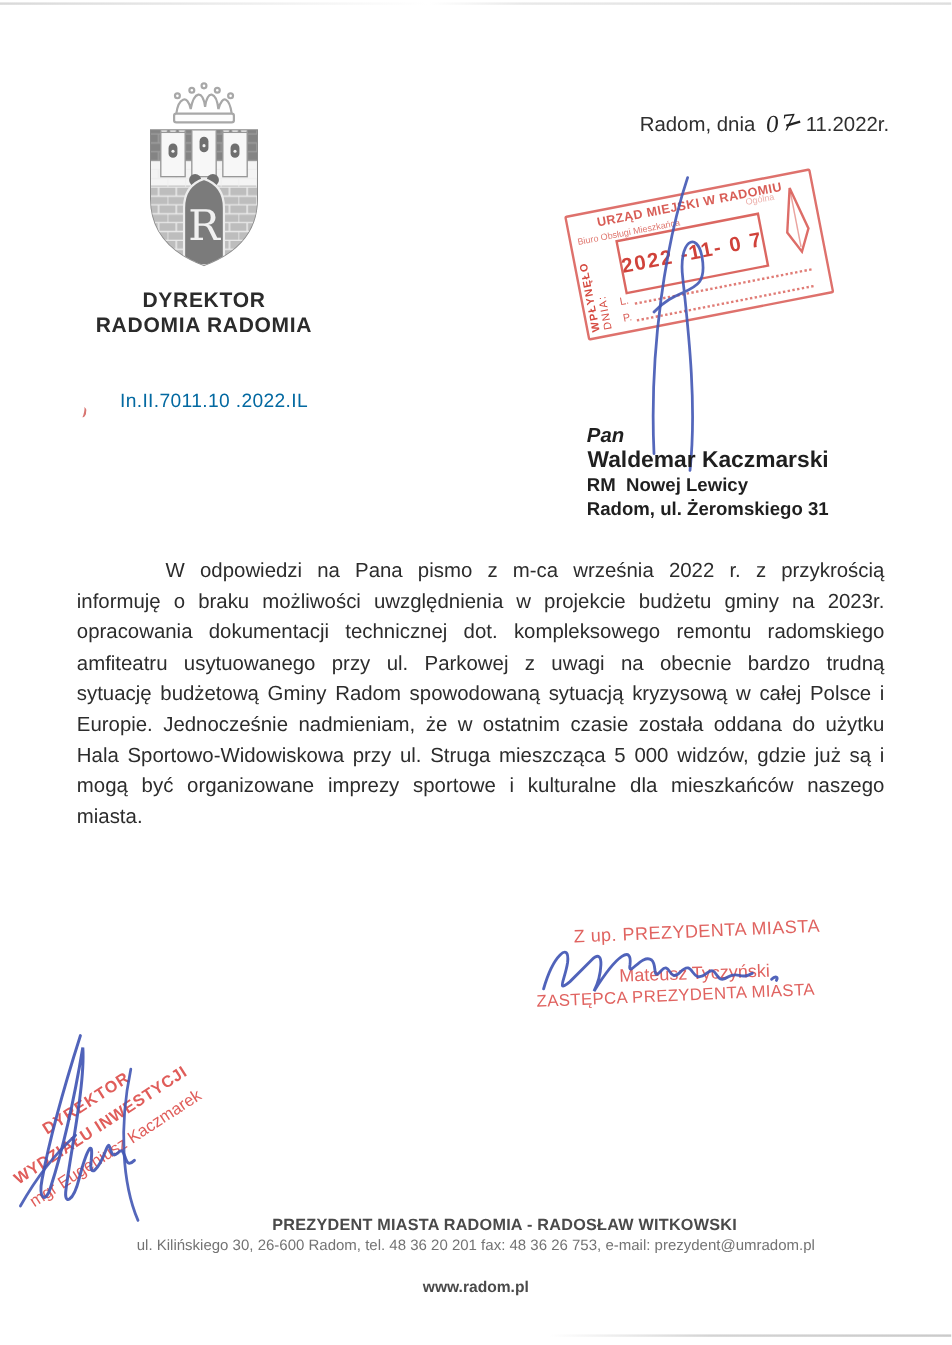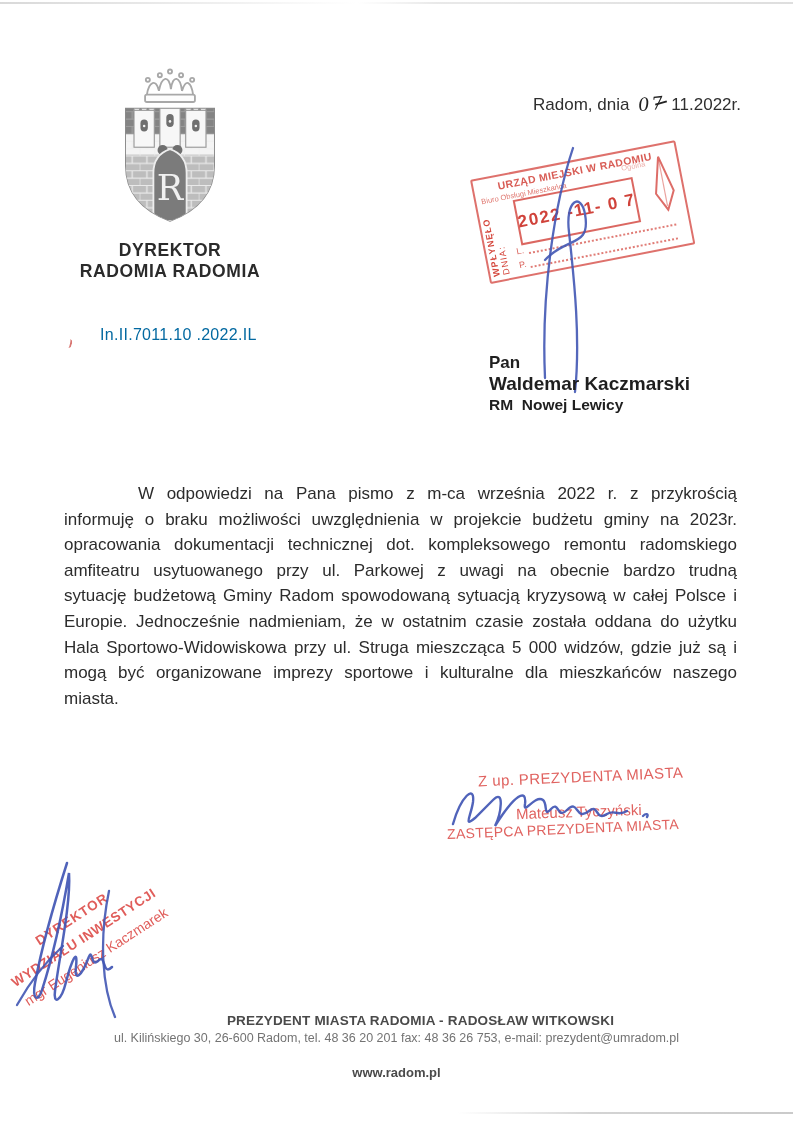--- a/index.html
+++ b/index.html
@@ -50,26 +50,26 @@
   .ink{position:absolute;}
   .ink path{fill:none;stroke:#4156b4;stroke-linecap:round;}
 
   
   .ref-tick{position:absolute;left:66px;top:339px;width:4px;height:9px;border-right:2px solid #cf5550;border-radius:50%;transform:rotate(12deg);opacity:.8;}
   .refnum{position:absolute;left:100px;top:326px;font-size:16px;letter-spacing:.3px;color:#0369a1;}
 
   
   .recipient{position:absolute;left:489px;top:352px;}
   .recipient div{font-weight:bold;color:#1f1f1f;white-space:pre;}
-  .r0{font-size:17px;line-height:21px;}
+  .r0{font-size:17px;line-height:21px;font-style:italic;}
   .r1{font-size:19px;line-height:22px;text-align:right;}
   .r2,.r3,.r4{font-size:15.5px;line-height:20px;}
 
   
-  .body-par{position:absolute;left:64px;top:481px;width:673px;font-size:17px;line-height:25.6px;
+  .body-par{position:absolute;left:64px;top:463px;width:673px;font-size:17px;line-height:25.6px;
     text-align:justify;text-indent:74px;color:#2c2c2c;word-spacing:2px;}
 
   
   .sig-auth{position:absolute;left:478px;top:768px;font-size:15px;color:#e06360;transform:rotate(-2.5deg);letter-spacing:.4px;}
   .sig-name{position:absolute;left:516px;top:803px;font-size:15px;color:#e06360;transform:rotate(-2deg);}
   .sig-title{position:absolute;left:447px;top:821px;font-size:14px;color:#e06360;transform:rotate(-2.5deg);letter-spacing:.3px;}
 
   
   .dir-stamp{position:absolute;left:-62px;top:905px;width:292px;transform:rotate(-33deg);
     text-align:center;color:#e05d5a;}
@@ -193,20 +193,21 @@
     <path d="M30,120 C52,96 76,108 70,74 C66,52 50,60 54,92 C58,130 66,196 60,252" stroke-width="2.3" opacity=".9"></path>
   </svg>
 
   <div class="ref-tick"></div>
   <div class="refnum">In.II.7011.10 .2022.IL</div>
 
   <div class="recipient">
     <div class="r0">Pan</div>
     <div class="r1">Waldemar Kaczmarski</div>
     <div class="r3">RM  Nowej Lewicy</div>
+    <div class="r4">Radom, ul. Żeromskiego 31</div>
   </div>
 
   <div class="body-par">W odpowiedzi na Pana pismo z m-ca września 2022 r.  z przykrością informuję o braku możliwości uwzględnienia w projekcie budżetu gminy na 2023r. opracowania dokumentacji technicznej dot. kompleksowego remontu radomskiego amfiteatru usytuowanego przy ul. Parkowej  z uwagi na obecnie bardzo trudną sytuację budżetową Gminy Radom spowodowaną sytuacją kryzysową w całej Polsce i Europie. Jednocześnie nadmieniam, że w ostatnim czasie została oddana do użytku Hala Sportowo-Widowiskowa przy ul. Struga mieszcząca 5 000 widzów, gdzie  już są i mogą być organizowane imprezy sportowe i kulturalne dla mieszkańców naszego miasta.</div>
 
   <div class="sig-auth">Z up. PREZYDENTA MIASTA</div>
   <div class="sig-name">Mateusz Tyczyński</div>
   <div class="sig-title">ZASTĘPCA PREZYDENTA MIASTA</div>
   <svg class="ink" style="left:447px;top:776px;" width="215" height="62" viewBox="0 0 215 62">
     <path d="M6,48 C14,20 28,8 26,26 C24,40 16,52 28,42 L46,24 C58,12 54,38 48,50 C68,18 80,12 78,28 C76,40 88,18 96,24 C101,28 96,42 104,33 C112,24 110,44 120,34 C132,22 128,46 142,35 C152,27 148,46 160,38 C168,33 170,41 180,35" stroke-width="2.4" opacity=".92"></path>
     <path d="M196,40 C199,37 202,38 200,41" stroke-width="2.4" opacity=".92"></path>

